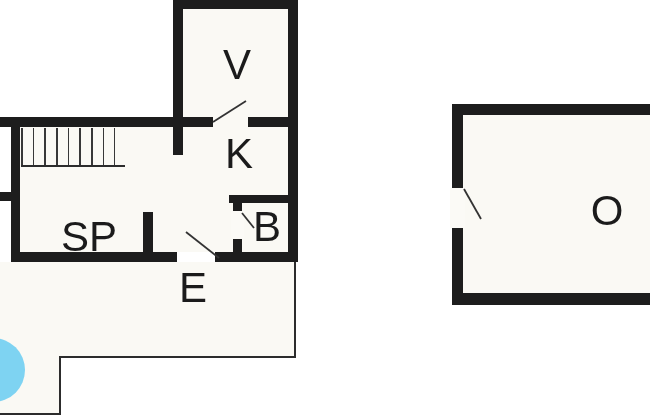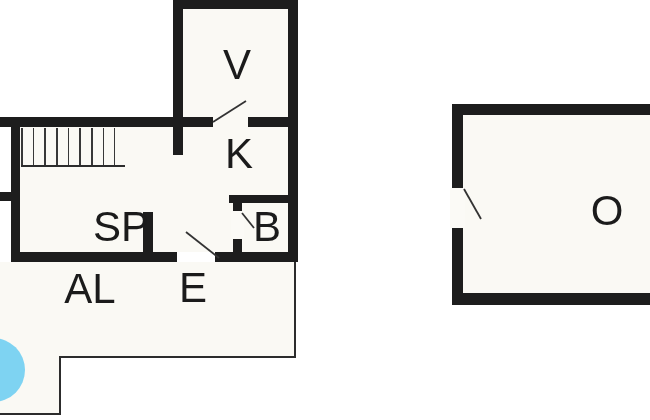--- a/index.html
+++ b/index.html
@@ -60,23 +60,22 @@
   <div class="gap" style="left:231px;top:211px;width:13px;height:28px;"></div>
   <div class="gap" style="left:450px;top:188px;width:15px;height:40px;"></div>
 
   <div class="thin" style="left:294px;top:262px;width:2px;height:96px;"></div>
   <div class="thin" style="left:59px;top:356px;width:237px;height:2px;"></div>
   <div class="thin" style="left:59px;top:356px;width:2px;height:59px;"></div>
   <div class="thin" style="left:0px;top:413px;width:61px;height:2px;"></div>
 
   <div class="label" style="left:237px;top:65px;">V</div>
   <div class="label" style="left:239px;top:154px;">K</div>
-  <div class="label" style="left:89px;top:227px;margin-left:32px;">SP</div>
+  <div class="label" style="left:89px;top:237px;">SP</div>
   <div class="label" style="left:267px;top:227px;">B</div>
-  <div class="label" style="left:90px;top:289px;">AL</div>
   <div class="label" style="left:193px;top:288px;">E</div>
   <div class="label" style="left:607px;top:211px;">O</div>
 
   <svg class="swing-overlay" width="650" height="420" viewBox="0 0 650 420">
     <line x1="213" y1="122" x2="246" y2="101" stroke="#333333" stroke-width="1.8"></line>
     <line x1="219" y1="258" x2="186" y2="232" stroke="#333333" stroke-width="1.8"></line>
     <line x1="242" y1="213" x2="254" y2="228" stroke="#333333" stroke-width="1.8"></line>
     <line x1="464" y1="189" x2="481" y2="219" stroke="#333333" stroke-width="1.8"></line>
   </svg>
 

